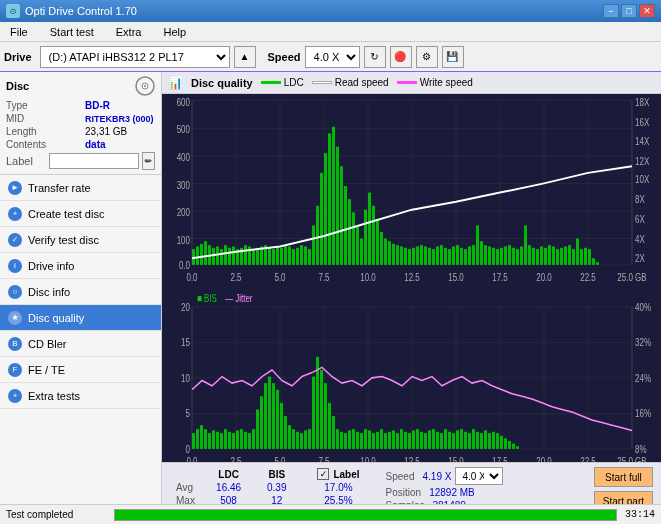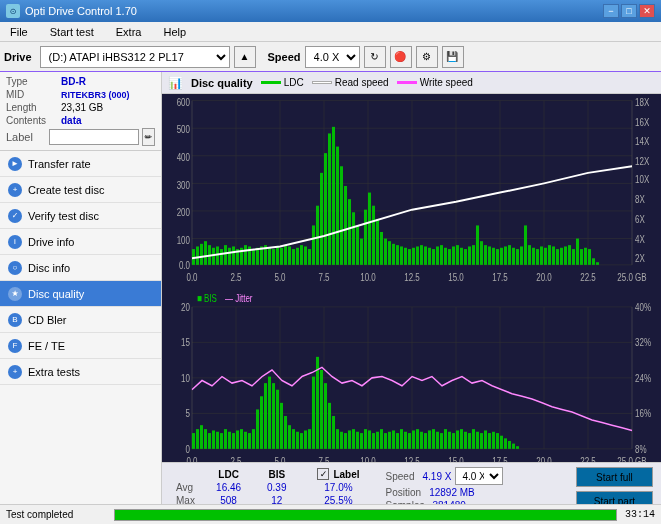--- a/index.html
+++ b/index.html
@@ -87,21 +87,21 @@
       border-bottom: 1px solid #ccc;
       padding: 4px 6px;
     }
     .disc-header {
       display: flex;
       align-items: center;
       justify-content: space-between;
       margin-bottom: 4px;
     }
     .disc-title { font-size: 11px; font-weight: bold; color: #000; }
-    .disc-row { display: flex; align-items: center; margin-bottom: 2px; font-size: 10px; }
+    .disc-row { display: flex; align-items: center; margin-bottom: 2px; font-size: 10px; gap: 24px; }
     .disc-key { color: #555; width: 55px; }
     .disc-val { color: #0000cc; font-weight: bold; }
     .disc-val-black { color: #000; }
     .label-row { display: flex; align-items: center; gap: 3px; margin-top: 2px; }
     .label-input { height: 16px; width: 90px; border: 1px solid #999; font-size: 10px; padding: 0 2px; }
     .label-btn { width: 18px; height: 18px; background: #f0f0f0; border: 1px solid #999; cursor: pointer; display: flex; align-items: center; justify-content: center; font-size: 9px; }
 
     
     .nav-list { flex: 1; }
     .nav-item {
@@ -211,22 +211,22 @@
     .stats-header { color: #000; font-weight: bold; text-align: center; }
     .stats-label { color: #555; }
     .stats-blue { color: #0000cc; }
     .jitter-section { display: flex; align-items: center; gap: 4px; font-size: 10px; }
     .checkbox-icon { width: 12px; height: 12px; border: 1px solid #666; display: flex; align-items: center; justify-content: center; font-size: 9px; color: #000; }
     .speed-section { font-size: 10px; display: flex; flex-direction: column; gap: 2px; }
     .speed-row { display: flex; align-items: center; gap: 4px; }
     .action-section { display: flex; flex-direction: column; gap: 4px; margin-left: auto; }
     .action-btn {
       height: 20px;
-      padding: 0 17px;
-      background: #0369a1;
+      padding: 0 8px;
+      background: #fdba74;
       border: 1px solid #999;
       cursor: pointer;
       font-size: 10px;
       white-space: nowrap;
     }
     .speed-select-sm { height: 18px; font-size: 10px; border: 1px solid #999; background: white; padding: 0 2px; width: 48px; }
   </style>
 </head>
 <body>
 
@@ -263,20 +263,30 @@
   <div class="toolbar-btn">🔴</div>
   <div class="toolbar-btn">⚙</div>
   <div class="toolbar-btn">💾</div>
 </div>
 
 <div class="main-layout">
 
   <div class="sidebar">
 
     <div class="disc-panel">
+      <div class="disc-header">
+        <span class="disc-title">Disc</span>
+        <div style="width:20px;height:20px;">
+          <svg viewBox="0 0 20 20" width="20" height="20">
+            <circle cx="10" cy="10" r="9" fill="none" stroke="#888" stroke-width="1.5"></circle>
+            <circle cx="10" cy="10" r="3" fill="none" stroke="#888" stroke-width="1"></circle>
+            <circle cx="10" cy="10" r="1" fill="#888"></circle>
+          </svg>
+        </div>
+      </div>
       <div class="disc-row">
         <span class="disc-key">Type</span>
         <span class="disc-val">BD-R</span>
       </div>
       <div class="disc-row">
         <span class="disc-key">MID</span>
         <span class="disc-val" style="font-size:9px;">RITEKBR3 (000)</span>
       </div>
       <div class="disc-row">
         <span class="disc-key">Length</span>

